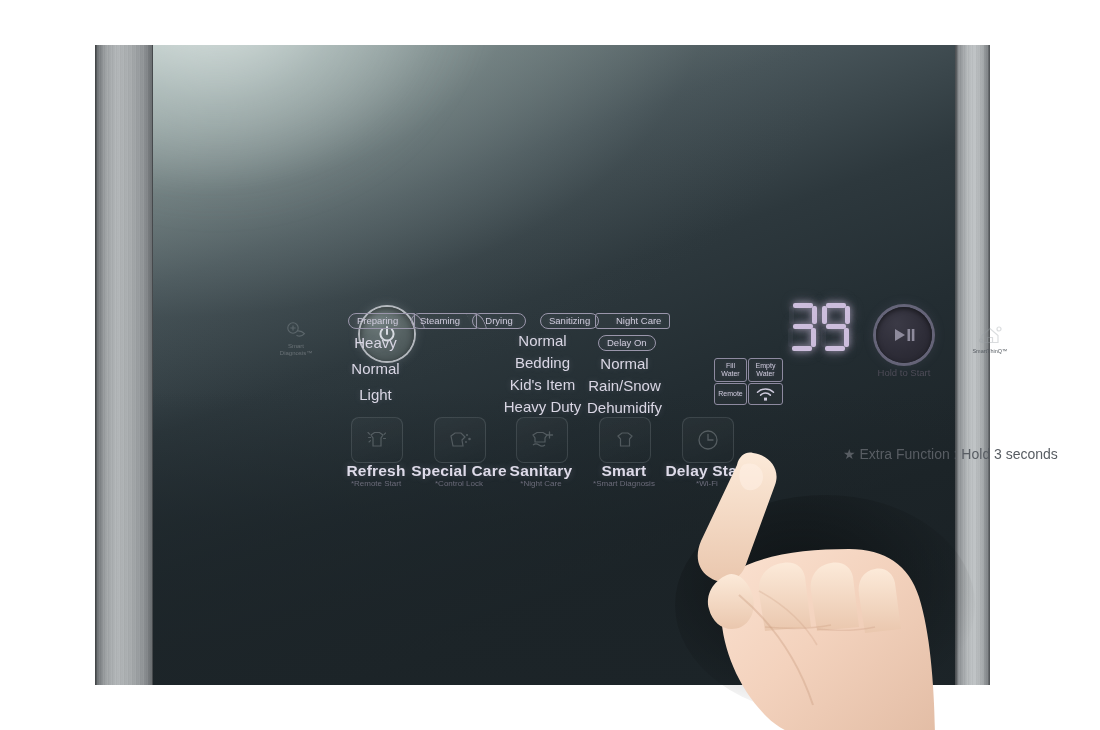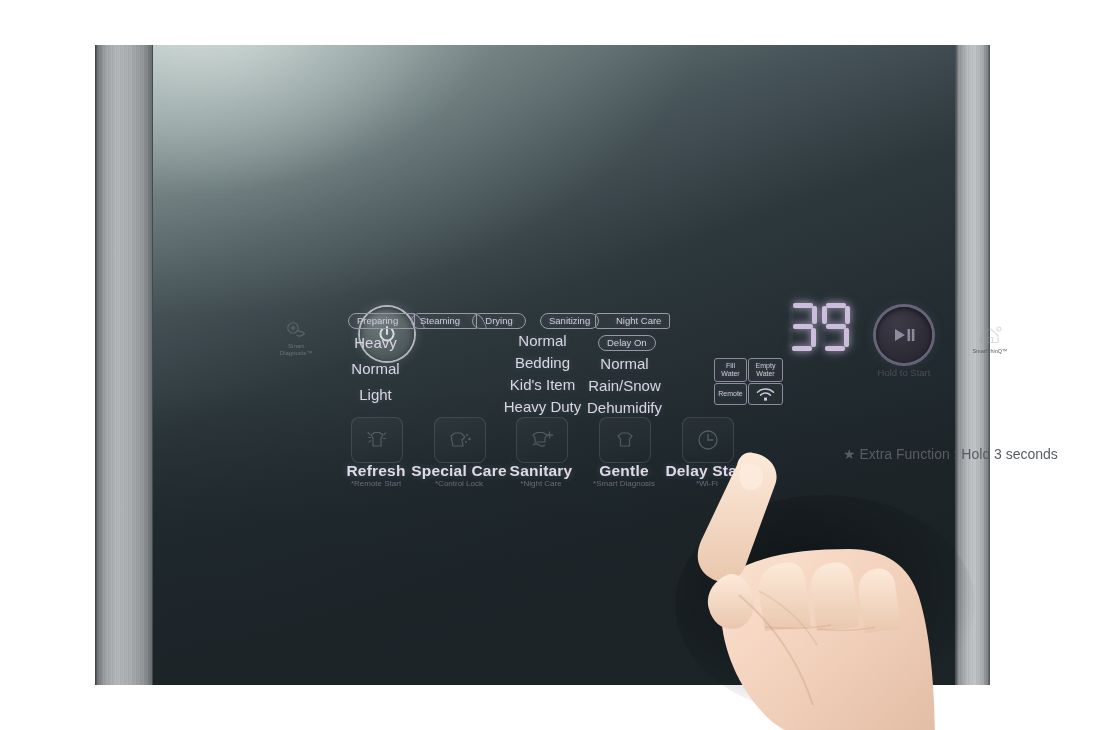--- a/index.html
+++ b/index.html
@@ -246,21 +246,21 @@
     </svg>
   </div>
   <div class="fn-name" style="left:381px;top:417px;">Sanitary</div>
   <div class="fn-sub" style="left:381px;top:434px;">*Night Care</div>
 
   <div class="fnbtn" style="left:504px;top:372px;">
     <svg width="26" height="24" viewBox="0 0 26 24">
       <path d="M6 8 L10 5 L16 5 L20 8 L17.5 11 L17.5 18 L8.5 18 L8.5 11 Z" fill="none" stroke="#b9c0c4" stroke-width="1.2"></path>
     </svg>
   </div>
-  <div class="fn-name" style="left:464px;top:417px;">Gentle</div>
+  <div class="fn-name" style="left:464px;top:417px;">Smart</div>
   <div class="fn-sub" style="left:464px;top:434px;">*Smart Diagnosis</div>
 
   <div class="fnbtn" style="left:587px;top:372px;">
     <svg width="26" height="26" viewBox="0 0 26 26">
       <circle cx="13" cy="13" r="9" fill="none" stroke="#c6ccd0" stroke-width="1.3"></circle>
       <path d="M13 7.5V13h5" fill="none" stroke="#c6ccd0" stroke-width="1.3" stroke-linecap="round"></path>
     </svg>
   </div>
   <div class="fn-name" style="left:547px;top:417px;">Delay Start</div>
   <div class="fn-sub" style="left:547px;top:434px;">*Wi-Fi</div>

